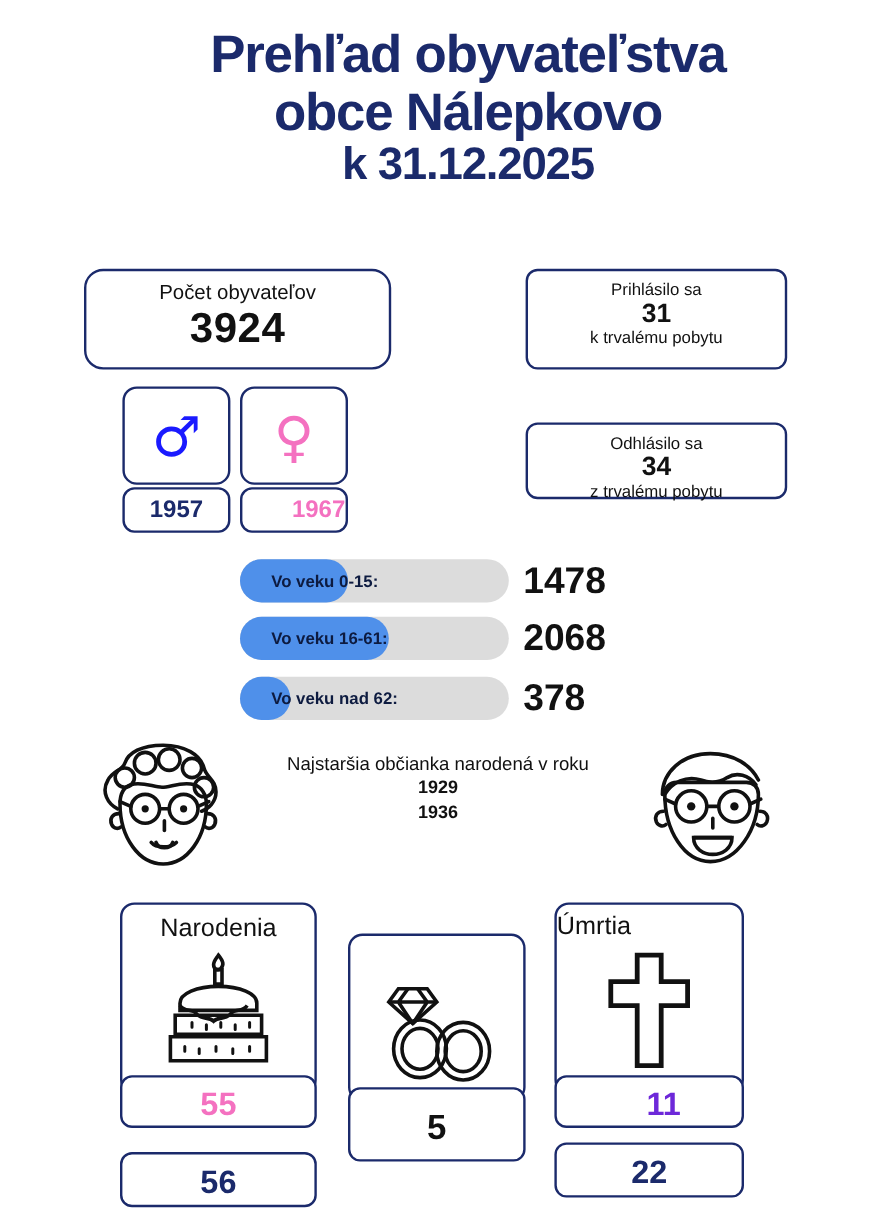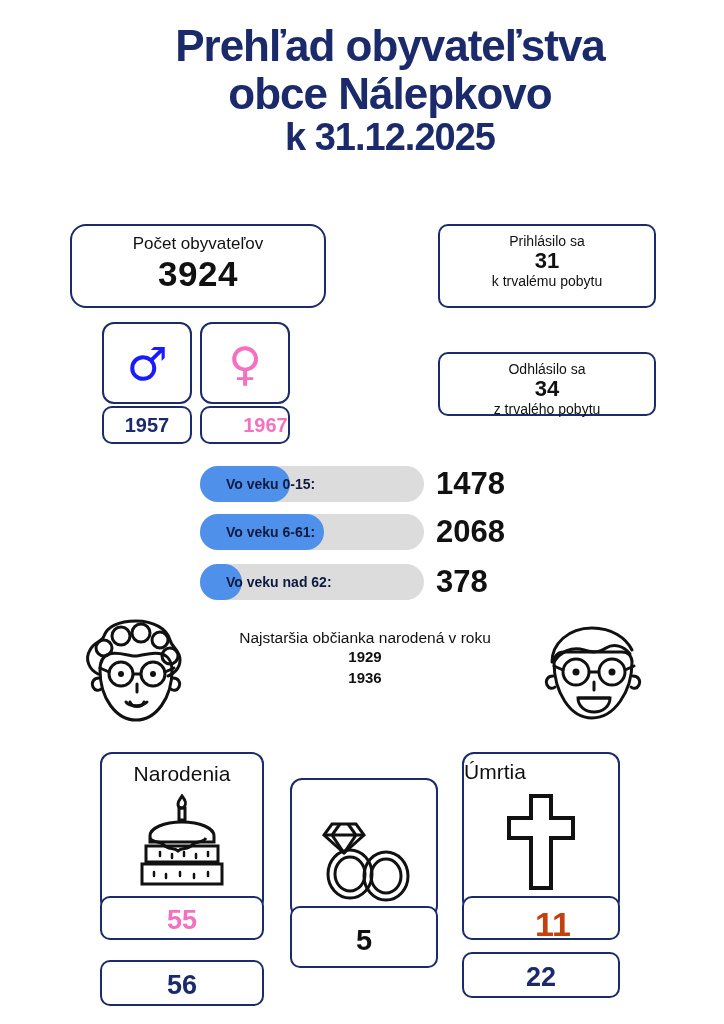--- a/index.html
+++ b/index.html
@@ -190,21 +190,21 @@
   #umrtia {
     left: 462px; top: 752px; width: 158px; height: 160px; border-radius: 12px;
   }
   #umrtia .hdr { font-size: 21px; margin-top: 6px; color:#111; }
   #umrtia-v1 {
     left: 462px; top: 896px; width: 158px; height: 44px; border-radius: 10px;
   }
   #umrtia-v2 {
     left: 462px; top: 952px; width: 158px; height: 46px; border-radius: 10px;
   }
-  #umrtia-v1 .big { font-size: 34px; color: #c2410c; margin-top: 7px; padding-left: 24px; }
+  #umrtia-v1 .big { font-size: 27px; color: #6d28d9; margin-top: 7px; padding-left: 24px; }
   #umrtia-v2 .big { font-size: 27px; color: #1b2a6b; margin-top: 8px; }
 
   .icon-wrap {
     position: absolute;
     left: 0; right: 0;
     display: flex;
     justify-content: center;
   }
 </style>
 </head>
@@ -225,21 +225,21 @@
 
   <div class="card smallbox" id="prihlasilo">
     <div class="lbl">Prihlásilo sa</div>
     <div class="big">31</div>
     <div class="lbl2">k trvalému pobytu</div>
   </div>
 
   <div class="card smallbox" id="odhlasilo">
     <div class="lbl">Odhlásilo sa</div>
     <div class="big">34</div>
-    <div class="lbl2">z trvalého pobytu</div>
+    <div class="lbl2">z trvalému pobytu</div>
   </div>
 
   <div class="card" id="male-box">
     <div class="sym m">♂</div>
   </div>
   <div class="card" id="female-box">
     <div class="sym f">♀</div>
   </div>
   <div class="card" id="male-count">
     <div class="big">1957</div>
@@ -251,21 +251,21 @@
   <div class="bar-row" id="row0">
     <div class="bar-track"></div>
     <div class="bar-fill" style="width:90px"></div>
     <div class="bar-label">Vo veku 0-15:</div>
     <div class="bar-value">1478</div>
   </div>
 
   <div class="bar-row" id="row1">
     <div class="bar-track"></div>
     <div class="bar-fill" style="width:124px"></div>
-    <div class="bar-label">Vo veku 6-61:</div>
+    <div class="bar-label">Vo veku 16-61:</div>
     <div class="bar-value">2068</div>
   </div>
 
   <div class="bar-row" id="row2">
     <div class="bar-track"></div>
     <div class="bar-fill" style="width:42px"></div>
     <div class="bar-label">Vo veku nad 62:</div>
     <div class="bar-value">378</div>
   </div>
 

